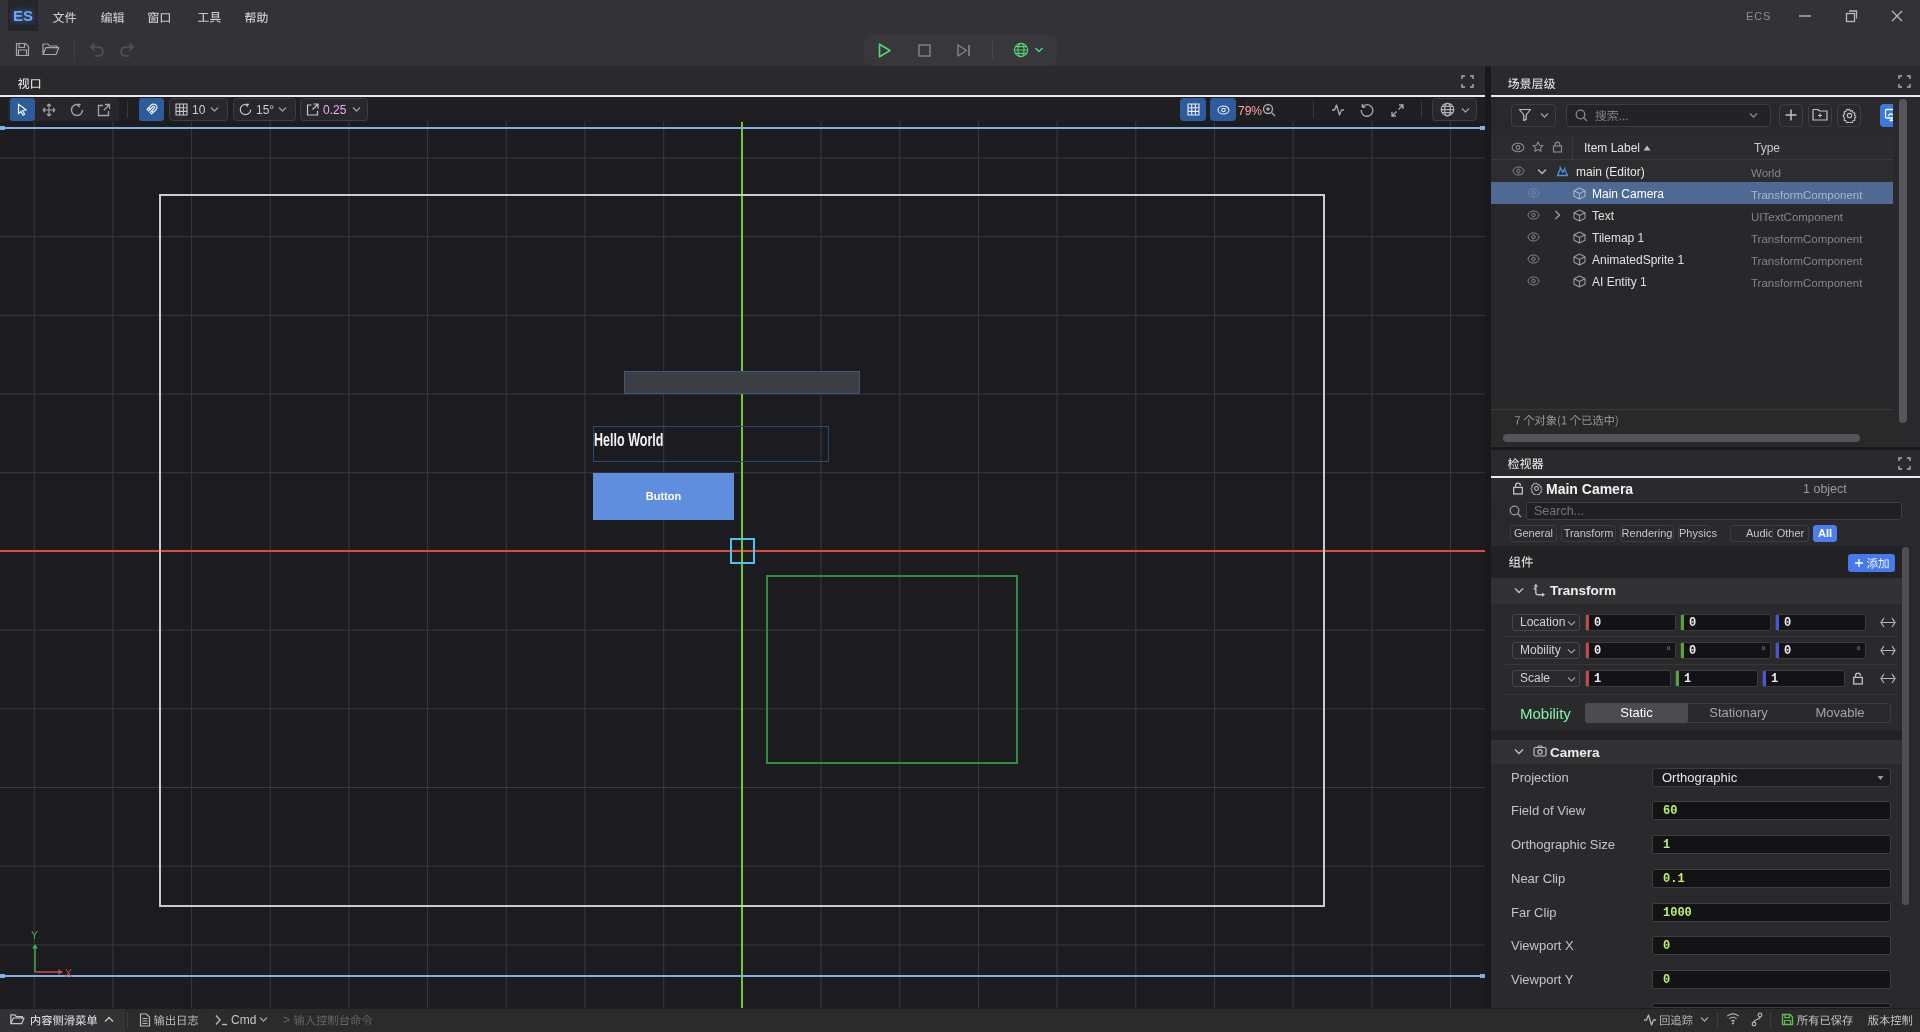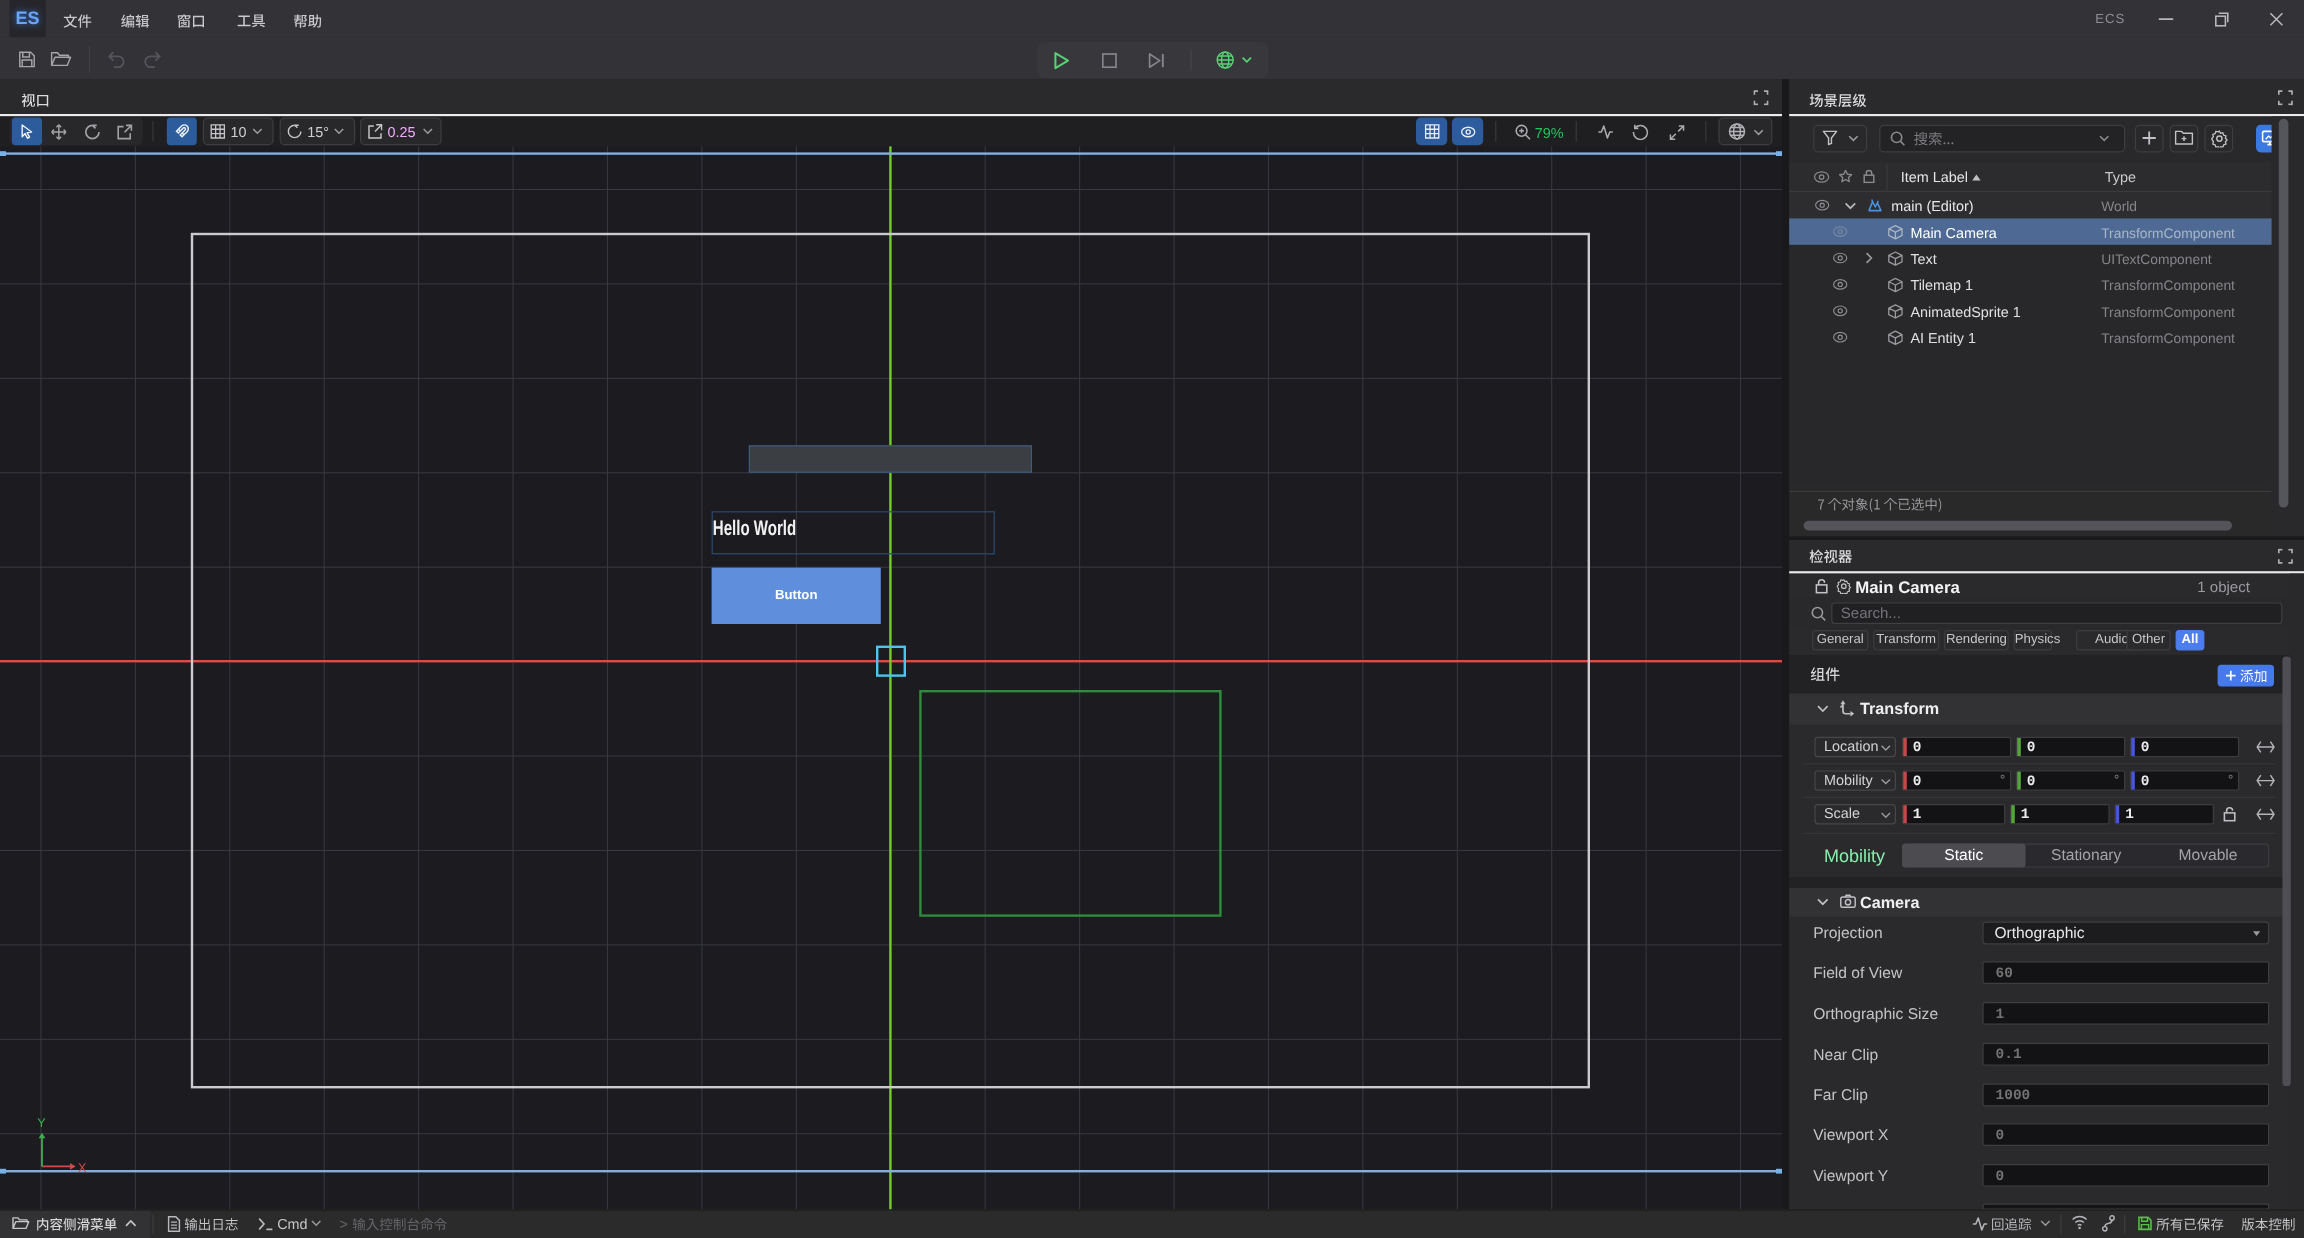--- a/index.html
+++ b/index.html
@@ -7,21 +7,21 @@
 .a{position:absolute}
 .ic{position:absolute;display:block}
 svg{display:block}
 .tab{position:absolute;top:525px;height:17px;background:#2a2a2c;border:1px solid #3c3c40;border-radius:3px;color:#c6c6c9;font-size:11px;line-height:15px;text-align:center}
 .inp{position:absolute;height:17px;background:#131315;border:1px solid #3c3c40;border-radius:2px}
 .inp i{position:absolute;left:0;top:0;width:3px;height:15px;display:block}
 .inp b{position:absolute;left:8px;top:1px;color:#ececee;font-size:12px;font-weight:bold;font-family:"Liberation Mono",monospace;font-style:normal}
 .inp s{position:absolute;right:4px;top:1px;color:#88888c;font-size:11px;text-decoration:none}
 .lbl{position:absolute;left:1511px;color:#c4c4c8;font-size:13px}
 .inp2{position:absolute;left:1652px;width:239px;height:19px;background:#131315;border:1px solid #3e3e42;border-radius:2px}
-.inp2 b{position:absolute;left:10px;top:2px;color:#737373;font-size:12px;font-weight:bold;font-family:"Liberation Mono",monospace}
+.inp2 b{position:absolute;left:10px;top:2px;color:#bef264;font-size:12px;font-weight:bold;font-family:"Liberation Mono",monospace}
 </style></head>
 <body>
 <div id="root">
 
 <div class="a" style="left:0;top:0;width:1920px;height:31px;background:#323237"></div>
 <div class="a" style="left:8px;top:0;width:30px;height:31px;background:#26262a;color:#6aa6f8;font-weight:bold;font-size:15px;line-height:31px;text-align:center;text-shadow:0 0 6px rgba(70,140,255,.8)">ES</div>
 <svg style="position:absolute;left:53.0px;top:11.5px;overflow:visible" width="23.1" height="11.2" viewBox="0.4 -10.1 23.1 11.2">
       <path fill="#c9c9cd" d="M5.4 -10.1V-8.1H0.6V-7H2.3C3 -5.2 3.9 -3.6 5.1 -2.3C3.8 -1.3 2.3 -0.6 0.4 -0.1C0.6 0.2 1 0.7 1.1 1C3 0.4 4.6 -0.4 5.9 -1.5C7.2 -0.3 8.8 0.5 10.8 1C11 0.7 11.4 0.2 11.7 -0.1C9.7 -0.5 8.2 -1.3 6.9 -2.4C8.1 -3.6 9 -5.1 9.7 -7H11.5V-8.1H6.6V-10.1ZM6 -3.2C4.9 -4.2 4.1 -5.6 3.6 -7H8.3C7.8 -5.5 7 -4.2 6 -3.2Z M15.8 -4.2V-3.1H19.2V1H20.3V-3.1H23.5V-4.2H20.3V-6.6H23V-7.7H20.3V-10H19.2V-7.7H17.8C18 -8.2 18.1 -8.7 18.2 -9.3L17.1 -9.5C16.8 -8 16.3 -6.4 15.6 -5.5C15.9 -5.3 16.4 -5.1 16.6 -4.9C16.9 -5.4 17.2 -6 17.4 -6.6H19.2V-4.2ZM15.1 -10.1C14.5 -8.3 13.4 -6.6 12.3 -5.4C12.5 -5.1 12.8 -4.5 12.9 -4.3C13.3 -4.6 13.6 -5 13.9 -5.4V1H15V-7.2C15.4 -8 15.8 -8.9 16.2 -9.8Z"></path>
     </svg>
 <svg style="position:absolute;left:100.5px;top:11.5px;overflow:visible" width="23.2" height="11.2" viewBox="0.4 -10.2 23.2 11.2">
@@ -152,21 +152,21 @@
 <div class="a" style="left:1210px;top:98px;width:26px;height:23px;background:#2d5c9e;border-radius:4px"></div>
 <svg class="ic" style="left:1217px;top:105px" width="13" height="10" viewBox="0 0 15 11">
       <ellipse cx="7.5" cy="5.5" rx="6.3" ry="4.6" fill="none" stroke="#e8ecf2" stroke-width="1.3"></ellipse>
       <circle cx="7.5" cy="5.5" r="2" fill="none" stroke="#e8ecf2" stroke-width="1.3"></circle>
     </svg>
 <div class="a" style="left:1246px;top:101px;width:1px;height:17px;background:#38383c"></div>
 <svg class="ic" style="left:1262px;top:103px" width="14" height="14" viewBox="0 0 14 14">
       <circle cx="6" cy="6" r="4.5" fill="none" stroke="#aaaaae" stroke-width="1.3"></circle>
       <path d="M9.5 9.5L13 13 M4 6h4M6 4v4" stroke="#aaaaae" stroke-width="1.3"></path>
     </svg>
-<div class="a" style="left:1279px;top:104px;color:#22c55e;font-size:12px">79%</div>
+<div class="a" style="left:1238px;top:104px;color:#fca5a5;font-size:12px">79%</div>
 <div class="a" style="left:1313px;top:101px;width:1px;height:17px;background:#38383c"></div>
 <svg class="ic" style="left:1331px;top:104px" width="14" height="12" viewBox="0 0 14 12">
       <path d="M1 6h2.5L5.5 1l3 10 2-5H13" fill="none" stroke="#aaaaae" stroke-width="1.3" stroke-linejoin="round"></path>
     </svg>
 <svg class="ic" style="left:1360px;top:103px" width="14" height="14" viewBox="0 0 14 14">
       <path d="M2.3 4A5.8 5.8 0 1 1 1.2 7" fill="none" stroke="#aaaaae" stroke-width="1.3"></path>
       <path d="M2.3 1v3h3" fill="none" stroke="#aaaaae" stroke-width="1.3"></path>
     </svg>
 <svg class="ic" style="left:1391px;top:104px" width="13" height="13" viewBox="0 0 13 13">
       <path d="M8 1h4v4M1 12l4.5-4.5M12 1L7.5 5.5M5 12H1V8" fill="none" stroke="#aaaaae" stroke-width="1.3"></path>
@@ -362,21 +362,21 @@
 <div class="a" style="left:1491px;top:478px;width:429px;height:21px;background:#2a2a2c"></div>
 <svg class="ic" style="left:1512px;top:482px" width="12" height="13" viewBox="0 0 11 12">
       <rect x="1.5" y="5" width="8" height="6" fill="none" stroke="#c2c2c6" stroke-width="1.2"></rect>
       <path d="M3.2 5V3.4a2.3 2.3 0 0 1 4.6 0" fill="none" stroke="#c2c2c6" stroke-width="1.2"></path>
     </svg>
 <svg class="ic" style="left:1530px;top:482px" width="13" height="13" viewBox="0 0 15 15">
       <circle cx="7.5" cy="7.5" r="2.2" fill="none" stroke="#c2c2c6" stroke-width="1.2"></circle>
       <path d="M7.5 1.2l.9 1.9 2-.5.6 2 2 .6-.5 2 1.4 1.5-1.4 1.5.5 2-2 .6-.6 2-2-.5-.9 1.9-.9-1.9-2 .5-.6-2-2-.6.5-2L1.1 7.5l1.4-1.5-.5-2 2-.6.6-2 2 .5z" fill="none" stroke="#c2c2c6" stroke-width="1.1" stroke-linejoin="round"></path>
     </svg>
 <div class="a" style="left:1546px;top:481px;color:#f2f2f4;font-size:14px;font-weight:600">Main Camera</div>
-<div class="a" style="left:1803px;top:482px;width:100px;color:#9a9a9f;font-size:12.5px;text-align:center">1 object</div>
+<div class="a" style="left:1803px;top:482px;width:100px;color:#9a9a9f;font-size:12.5px;text-align:left">1 object</div>
 <div class="a" style="left:1491px;top:499px;width:429px;height:24px;background:#29292b"></div>
 <svg class="ic" style="left:1509px;top:505px" width="13" height="13" viewBox="0 0 13 13">
       <circle cx="5.5" cy="5.5" r="4.3" fill="none" stroke="#9a9a9e" stroke-width="1.3"></circle>
       <path d="M8.8 8.8L12 12" stroke="#9a9a9e" stroke-width="1.3"></path>
     </svg>
 <div class="a" style="left:1526px;top:502px;width:376px;height:18px;background:#202022;border:1px solid #3f3f43;border-radius:3px"></div>
 <div class="a" style="left:1534px;top:504px;color:#74747a;font-size:12.5px">Search...</div>
 
 <div class="a" style="left:1491px;top:523px;width:429px;height:23px;background:#2a2a2c"></div>
 <div class="tab" style="left:1510px;width:47px">General</div>

